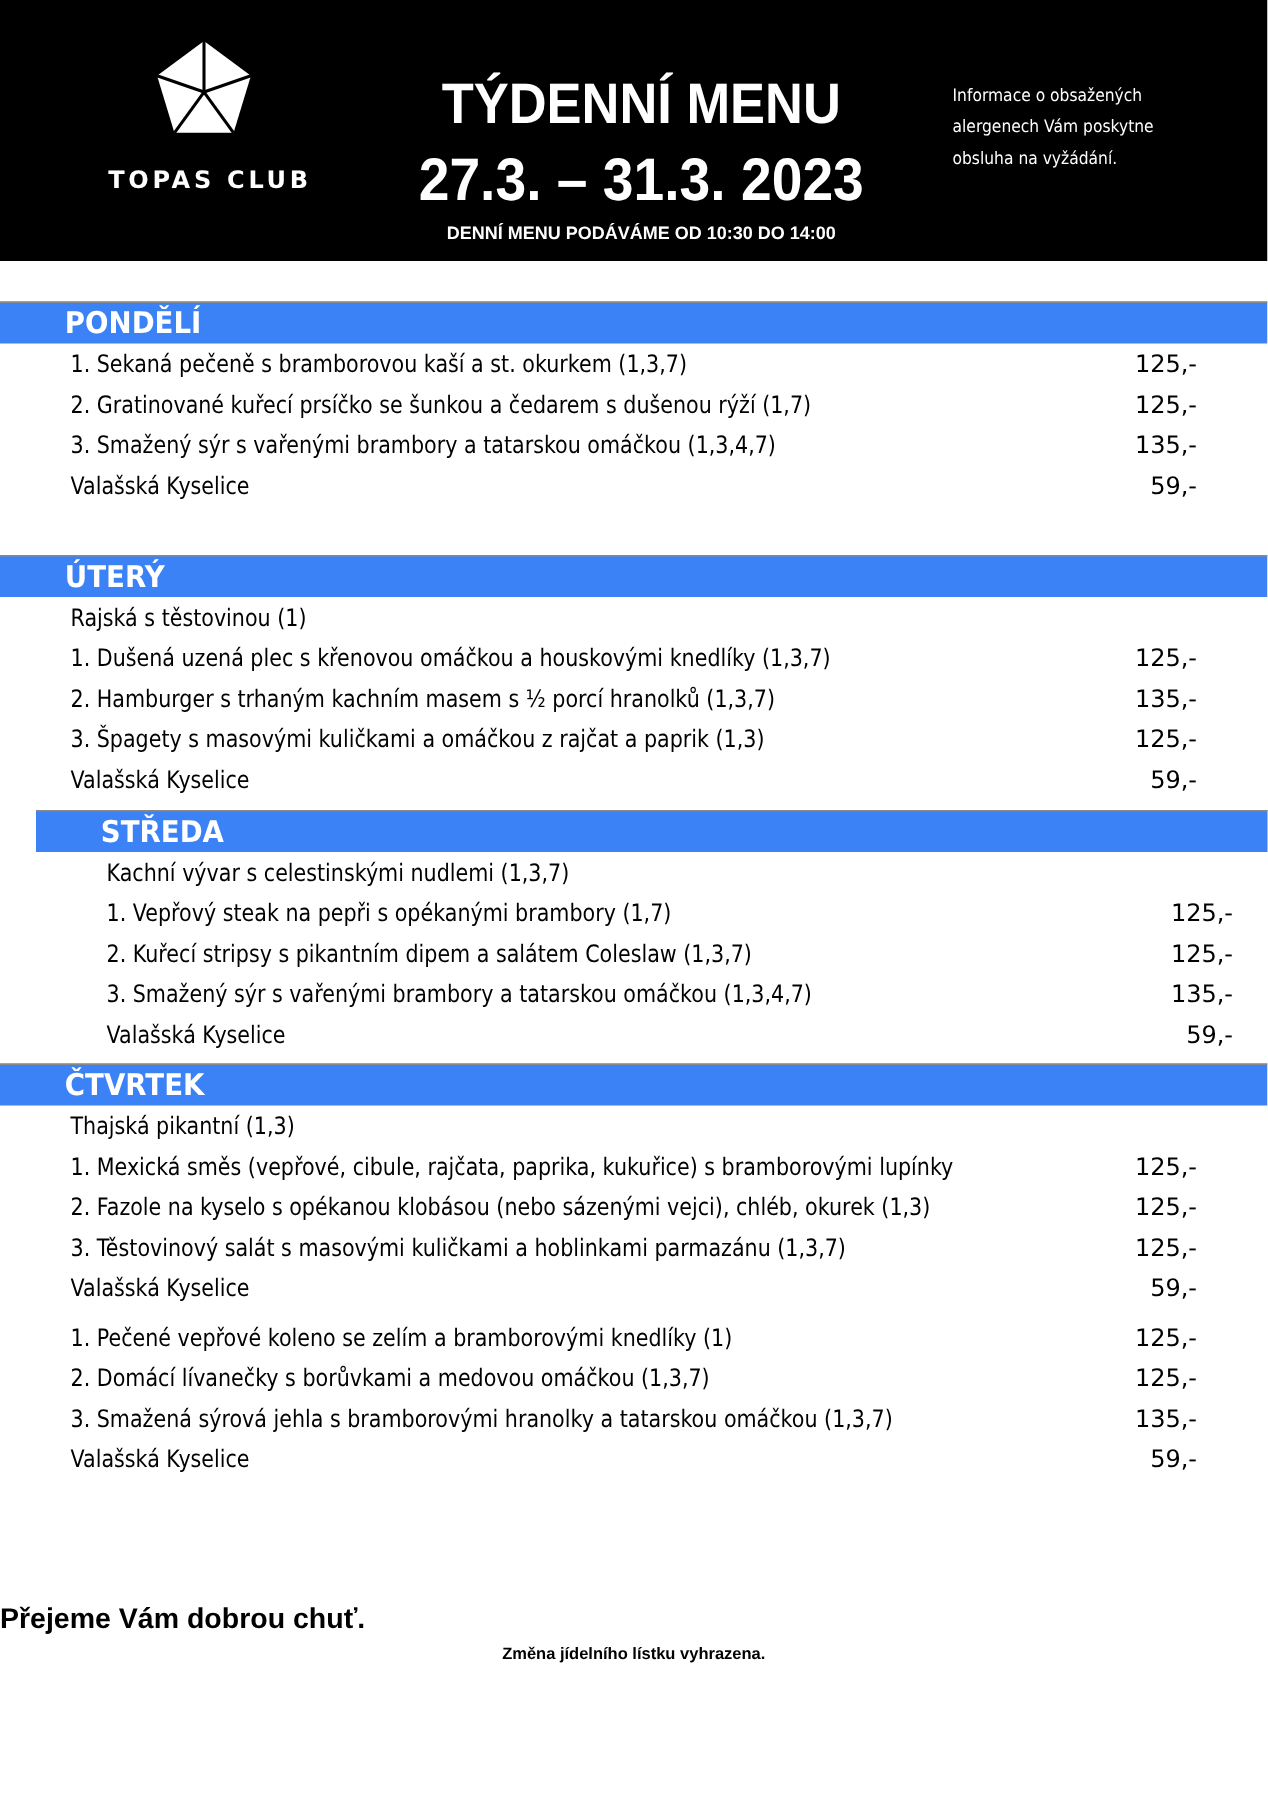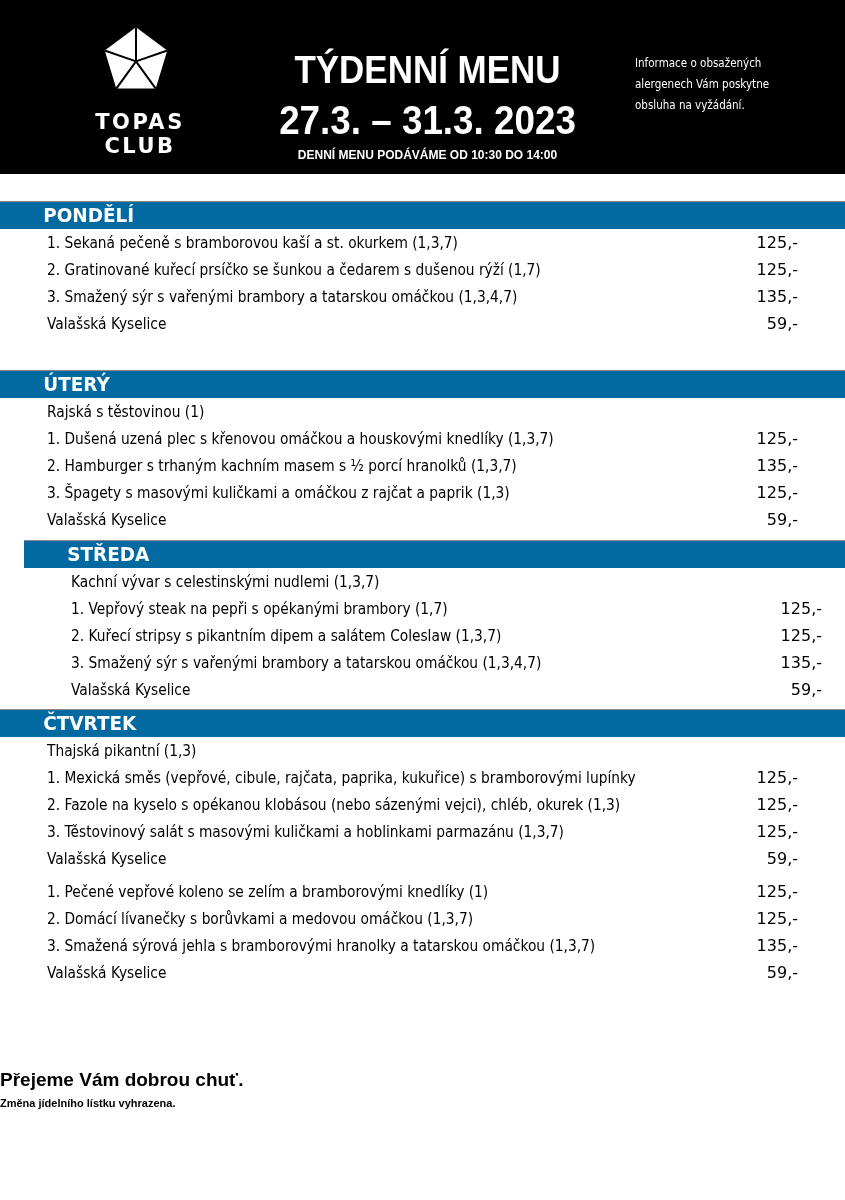--- a/index.html
+++ b/index.html
@@ -1,33 +1,33 @@
 <!DOCTYPE html>
 <html><head>
 <meta charset="utf-8">
 <style>
   html, body { margin: 0; padding: 0; background: #ffffff; }
   body { width: 845px; height: 1200px; position: relative; overflow: hidden; font-family: "Liberation Sans", sans-serif; color: #000; }
   .header { position: absolute; left: 0; top: 0; width: 845px; height: 174px; background: #000; color: #fff; }
   .logo { position: absolute; left: 102px; top: 24px; width: 68px; height: 72px; }
-  .brand { position: absolute; left: 60px; top: 110px; width: 160px; text-align: center; font-family: "DejaVu Sans", sans-serif; font-weight: bold; font-size: 21px; letter-spacing: 2.5px; }
+  .brand { position: absolute; left: 60px; top: 110px; width: 160px; text-align: center; font-family: "DejaVu Sans", sans-serif; font-weight: bold; font-size: 16px; letter-spacing: 2.5px; }
   .title { position: absolute; left: 230px; top: 48px; width: 395px; text-align: center; font-weight: bold; font-size: 38px; line-height: 44px; transform: scaleX(0.92); }
   .dates { position: absolute; left: 230px; top: 96px; width: 395px; text-align: center; font-weight: bold; font-size: 40px; line-height: 48px; transform: scaleX(0.92); }
   .serving { position: absolute; left: 230px; top: 147px; width: 395px; text-align: center; font-weight: bold; font-size: 12px; line-height: 16px; }
   .allergen { position: absolute; left: 635px; top: 53px; width: 200px; font-family: "DejaVu Sans", sans-serif; font-size: 11.5px; line-height: 21px; transform-origin: left top; transform: scaleX(0.9); }
 
   .day { position: absolute; left: 0; width: 845px; }
-  .day-bar { height: 28px; background: #0369a1; color: #fff; border-top: 1px solid #888; box-sizing: border-box; }
+  .day-bar { height: 28px; background: #3b82f6; color: #fff; border-top: 1px solid #888; box-sizing: border-box; }
   .day-name { padding-left: 47px; font-family: "DejaVu Sans", sans-serif; font-weight: bold; font-size: 20px; line-height: 27px; transform-origin: left center; transform: scaleX(0.92); display: inline-block; }
   .row { position: relative; height: 27px; line-height: 27px; font-family: "DejaVu Sans", sans-serif; font-size: 16px; }
   .row .txt { position: absolute; left: 47px; white-space: nowrap; transform-origin: left center; transform: scaleX(0.86); }
   .row .price { position: absolute; right: 47px; white-space: nowrap; text-align: right; }
   .soup { }
   .footer-1 { position: absolute; left: 0; top: 1068px; width: 845px; text-align: left; font-weight: bold; font-size: 19px; line-height: 24px; }
-  .footer-2 { position: absolute; left: 0; top: 1095px; width: 845px; text-align: left; font-weight: bold; font-size: 11px; line-height: 16px; }
+  .footer-2 { position: absolute; left: 0; top: 1095px; width: 845px; text-align: center; font-weight: bold; font-size: 11px; line-height: 16px; }
 </style>
 </head>
 <body>
 
 <div class="header">
   <svg class="logo" viewBox="0 0 100 100">
     <polygon points="50,2 96,36 79,92 21,92 4,36" fill="#fff"></polygon>
     <g stroke="#000" stroke-width="3" fill="none">
       <line x1="50" y1="2" x2="50" y2="52"></line>
       <line x1="96" y1="36" x2="50" y2="52"></line>

